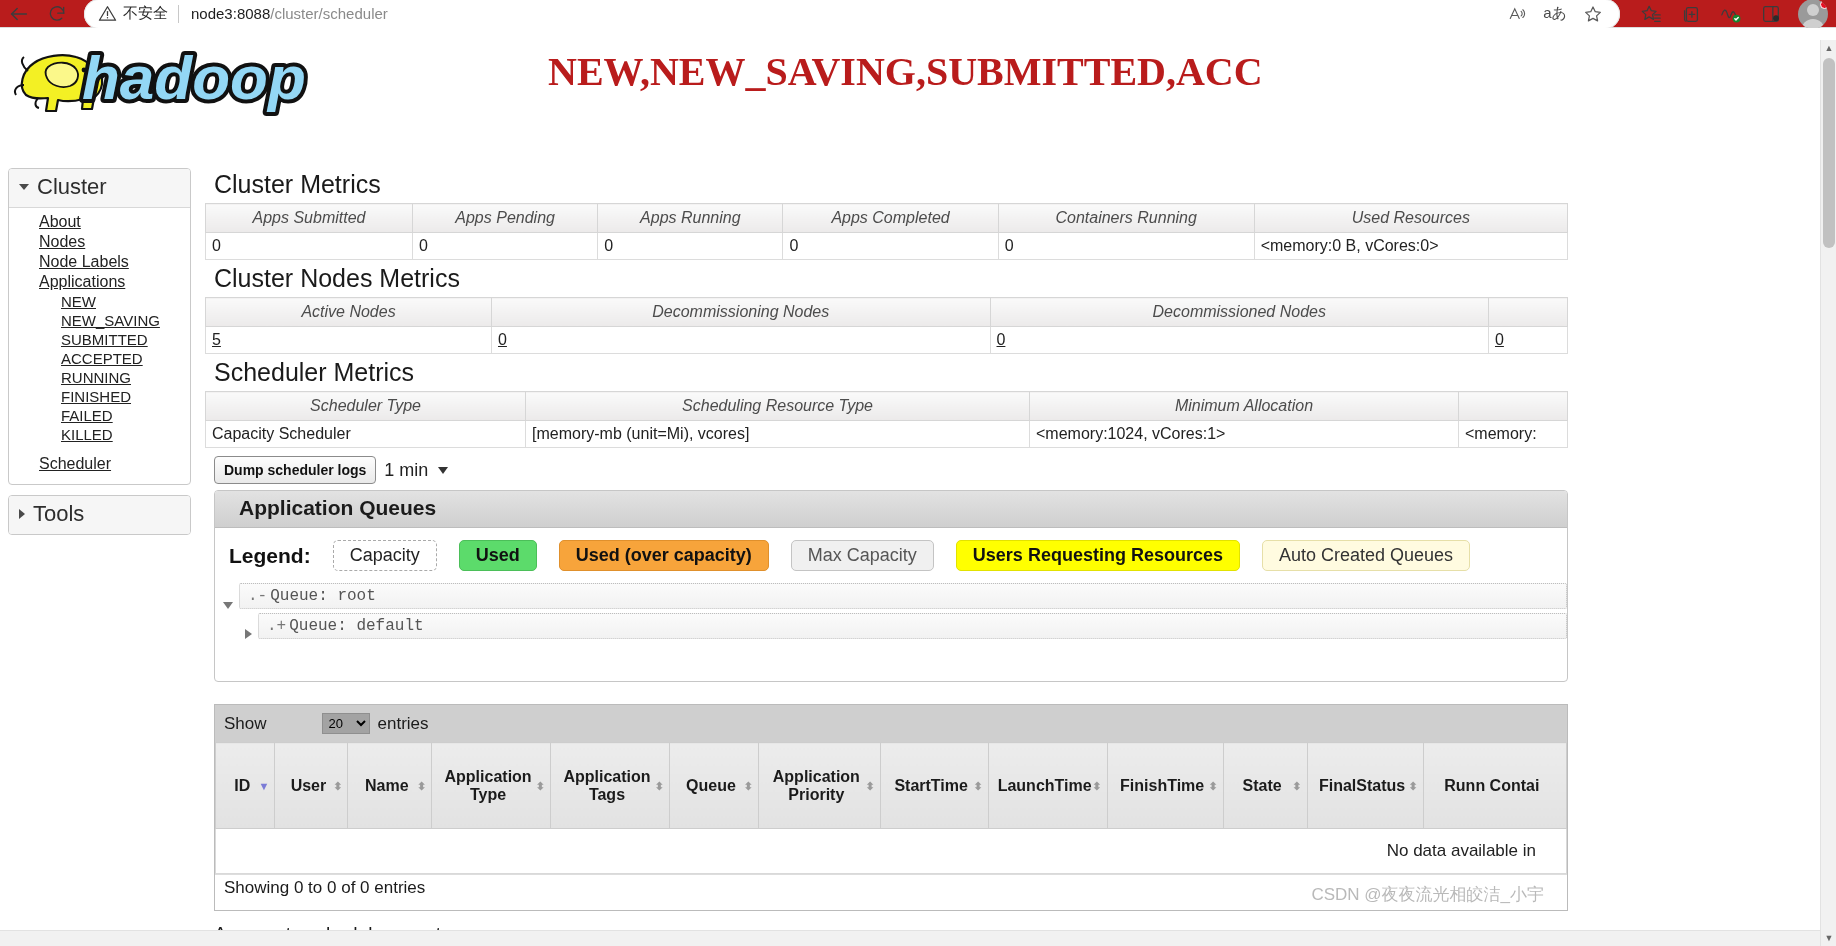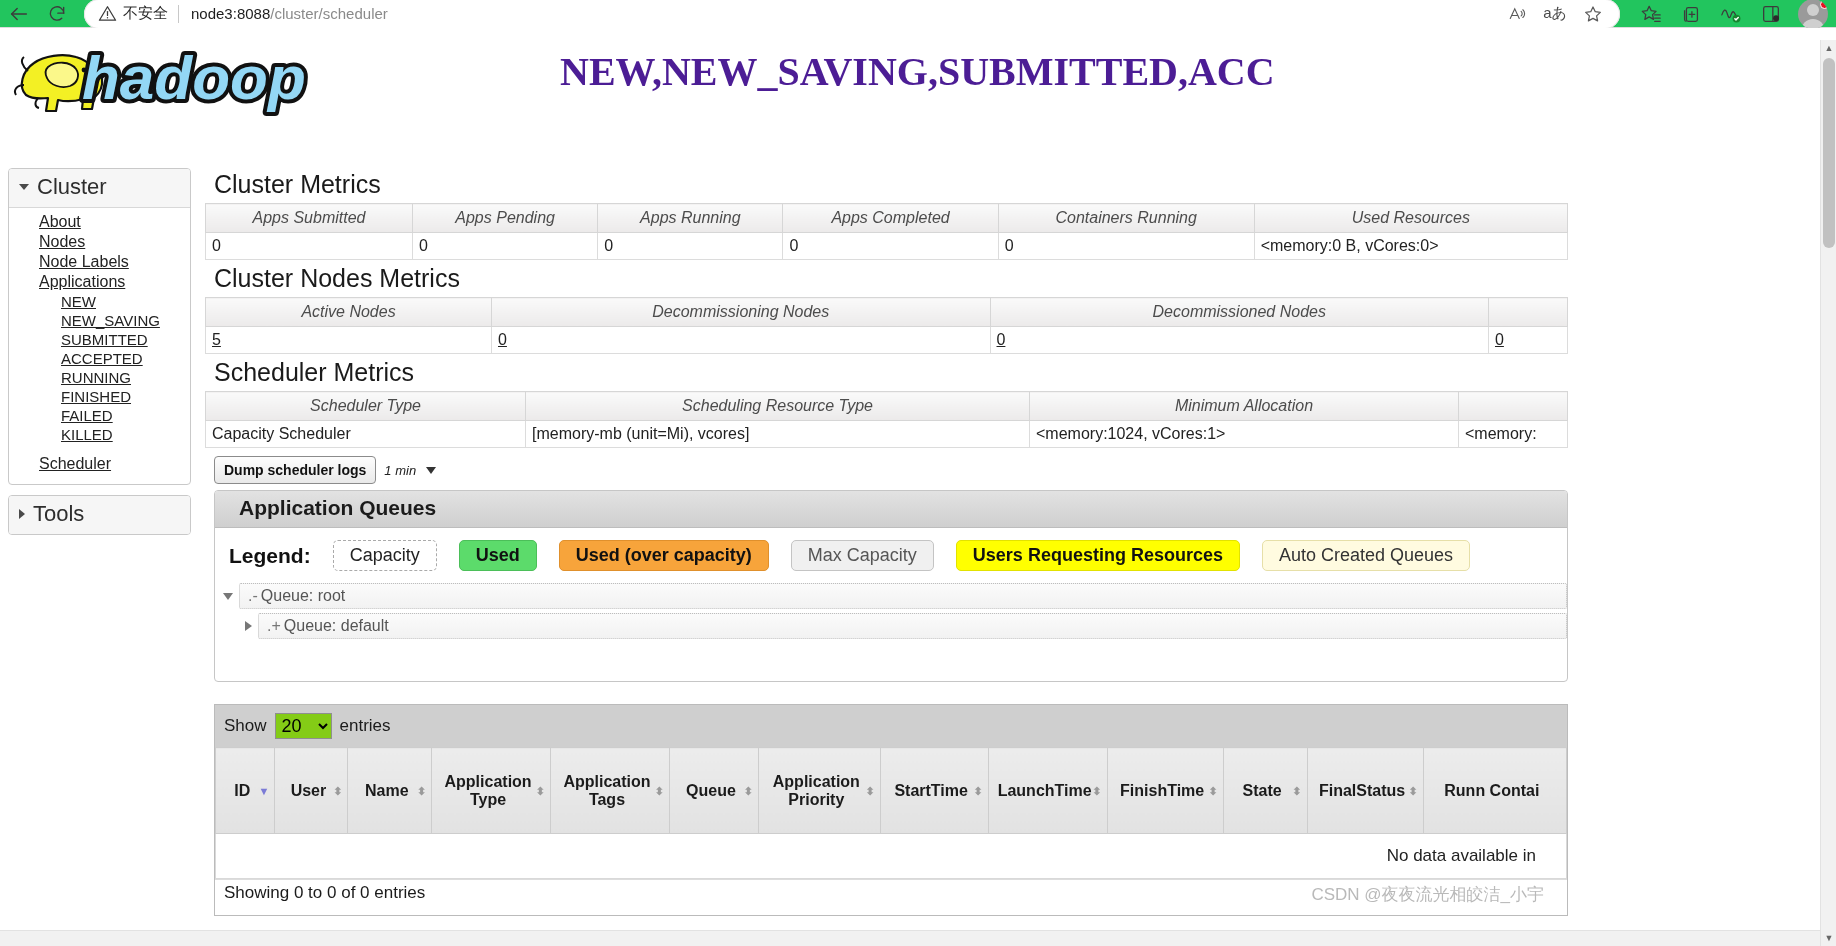--- a/index.html
+++ b/index.html
@@ -7,21 +7,21 @@
   body {
     width: 1836px; height: 946px;
     font-family: "Liberation Sans", sans-serif;
     background: #ffffff;
     overflow: hidden;
   }
 
   
   #browser-bar {
     height: 28px; width: 100%;
-    background: #22c55e;
+    background: #b91c1c;
     display: flex; align-items: center;
     border-bottom: 1px solid #dcdcdc;
     position: relative;
   }
   .nav-btn {
     width: 38px; height: 32px;
     display: flex; align-items: center; justify-content: center;
     color: #4a4a4a;
     flex: 0 0 auto;
   }
@@ -101,23 +101,23 @@
   
   #site-header {
     height: 95px;
     display: flex; align-items: center;
     padding-left: 8px;
     position: relative;
   }
   #logo { width: 330px; height: 86px; flex: 0 0 auto; }
   #app-state-title {
     position: absolute;
-    left: 560px; top: 20px;
+    left: 548px; top: 20px;
     font-size: 40px; font-weight: bold;
-    color: #4c1d95; white-space: nowrap;
+    color: #b91c1c; white-space: nowrap;
     letter-spacing: 0px;
     font-family: "Liberation Serif", serif;
   }
 
   
   #sidebar {
     position: absolute;
     left: 8px; top: 140px;
     width: 183px;
   }
@@ -208,22 +208,22 @@
   #dump-btn {
     font-family: "Liberation Sans", sans-serif;
     font-size: 14px; font-weight: bold;
     color: #111;
     background: linear-gradient(to bottom,#fdfdfd,#e9e9e9);
     border: 1px solid #8b8b8b;
     border-radius: 4px;
     padding: 5px 9px;
   }
   .sel-inline {
-    font-size: 13px; color: #222;
-    display:flex; align-items:center; gap: 10px; font-style: italic;
+    font-size: 18px; color: #222;
+    display:flex; align-items:center; gap: 10px;
   }
   .sel-caret {
     width: 0; height: 0;
     border-left: 5px solid transparent;
     border-right: 5px solid transparent;
     border-top: 7px solid #333;
   }
 
   
   #queues-panel {
@@ -254,22 +254,23 @@
     text-align: center;
   }
   .chip-capacity { background:#fff; border: 1px dashed #aaa; color:#222; }
   .chip-used { background:#5cdb6b; border: 1px solid #4bbf59; color:#111; font-weight:bold; }
   .chip-over { background:#f7a43b; border: 1px solid #e0902c; color:#111; font-weight:bold; }
   .chip-max { background:#f0f0f0; border: 1px solid #c4c4c4; color:#555; }
   .chip-users { background:#ffff00; border: 1px solid #e2e200; color:#111; font-weight:bold; }
   .chip-auto { background:#fffbe0; border: 1px solid #e6dfa8; color:#333; }
 
   .queue-row {
-    display:flex; align-items:center;
+    display:flex; align-items:flex-end;
     padding: 2px 0 2px 8px;
+    font-family: Liberation Mono, monospace;
   }
   .queue-row.child { padding-left: 30px; }
   .tri-down {
     width:0;height:0;
     border-left:5px solid transparent; border-right:5px solid transparent;
     border-top:7px solid #777; margin-right: 6px;
   }
   .tri-right {
     width:0;height:0;
     border-top:5px solid transparent; border-bottom:5px solid transparent;
@@ -293,24 +294,25 @@
     background: #fff;
   }
   #apps-toolbar {
     background: #cfcfcf;
     padding: 8px 9px;
     font-size: 17px; color: #1b1b1b;
     display:flex; align-items:center; gap: 8px;
   }
   #entries-select {
     font-family: "Liberation Sans", sans-serif;
-    font-size: 18px;
+    font-size: 13px;
     padding: 1px 2px;
     border: 1px solid #8f8f8f;
-    background: #84cc16;
+    background: #a3a3a3;
+    margin-left: 47px;
   }
   table.apps {
     width: 100%;
     border-collapse: collapse;
     table-layout: fixed;
   }
   table.apps th {
     background: linear-gradient(to bottom,#ececec,#e2e2e2);
     border: 1px solid #cdcdcd;
     font-size: 16px; color: #1b1b1b;

